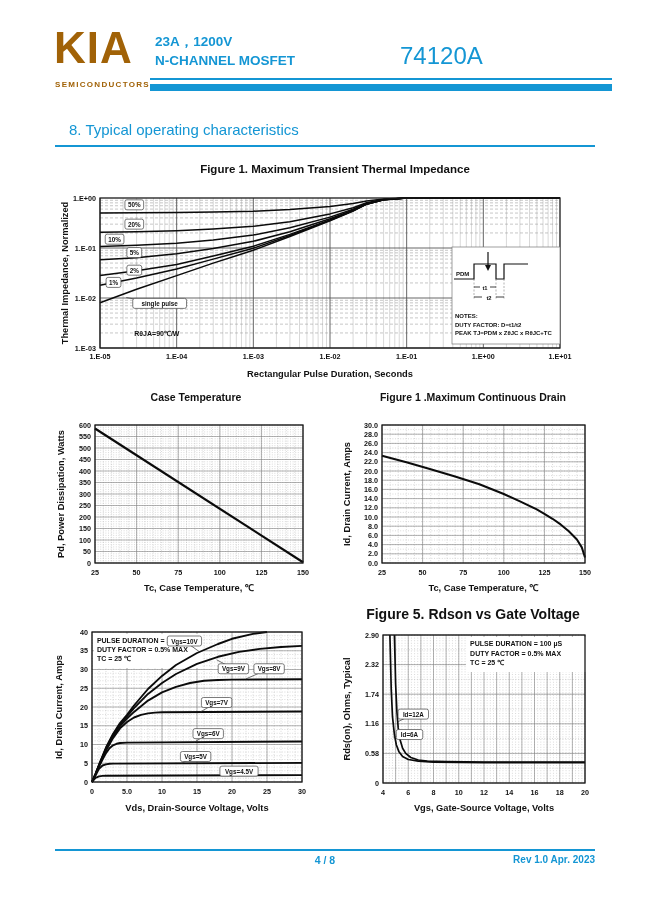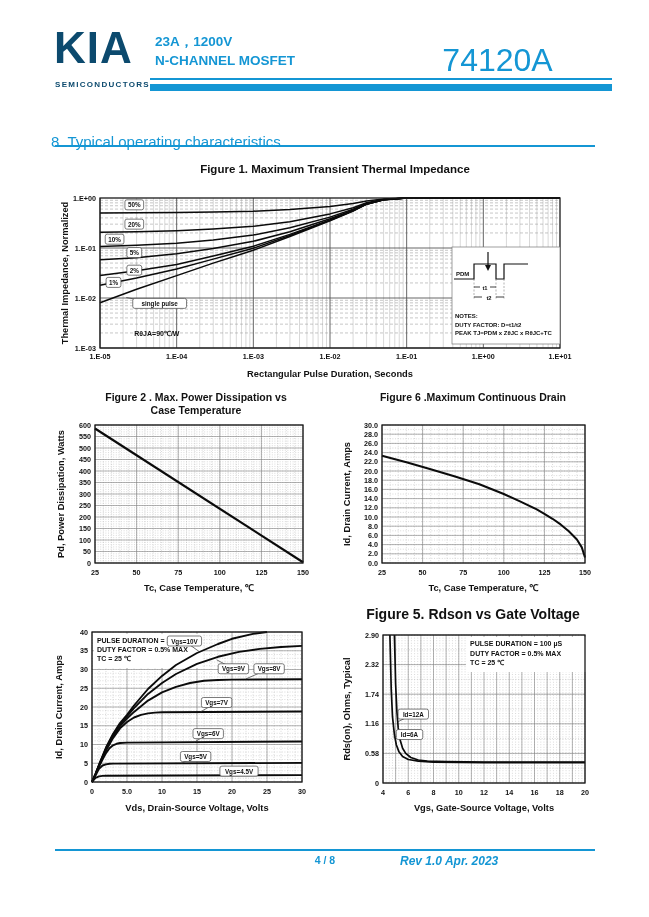--- a/index.html
+++ b/index.html
@@ -1,45 +1,45 @@
 <!DOCTYPE html>
 <html><head>
 <meta charset="utf-8">
 <style>
   html,body{margin:0;padding:0;background:#fff;}
   #page{position:relative;width:649px;height:917px;background:#fff;overflow:hidden;
         font-family:"Liberation Sans",sans-serif;}
   .abs{position:absolute;}
   .cyan{color:#1496D4;}
-  .gold{color:#0c4a6e;}
+  .gold{color:#a16207;}
   #logo{left:54px;top:26px;font-size:44px;font-weight:bold;line-height:1;letter-spacing:1px;}
   #logo-sub{left:55px;top:80px;font-size:8px;font-weight:bold;letter-spacing:1.3px;text-align:center;}
   #sub1{left:155px;top:33px;font-size:13.5px;font-weight:bold;}
   #sub2{left:155px;top:53px;font-size:13.5px;font-weight:bold;}
-  #part{left:400px;top:42px;width:195px;text-align:center;font-size:32px;}
+  #part{left:400px;top:42px;width:195px;text-align:left;font-size:24px;}
   #hdr-thin{left:150px;top:78px;width:462px;height:2px;background:#1496D4;}
   #hdr-thick{left:150px;top:84px;width:462px;height:7px;background:#1496D4;}
-  #sec-head{left:51px;top:121px;font-size:15px;margin-top:12px;}
+  #sec-head{left:69px;top:121px;font-size:15px;}
   #sec-rule{left:55px;top:145px;width:540px;height:2px;background:#1496D4;}
   .figtitle{font-weight:bold;color:#111;text-align:center;line-height:1.25;}
   #t1{left:60px;top:162px;width:550px;font-size:11.5px;}
   #t2{left:60px;top:391px;width:272px;font-size:10.5px;}
   #t3{left:342px;top:391px;width:262px;font-size:10.5px;}
   #t4{left:60px;top:606px;width:272px;font-size:11px;}
   #t5{left:342px;top:606px;width:262px;font-size:14px;}
   svg{position:absolute;overflow:visible;}
   #fig1-svg{left:56px;top:184px;}
   #fig2-svg{left:50px;top:420px;}
   #fig3-svg{left:338px;top:420px;}
   #fig4-svg{left:50px;top:624px;}
   #fig5-svg{left:338px;top:624px;}
   svg text{font-family:"Liberation Sans",sans-serif;font-weight:bold;fill:#111;}
   #foot-rule{left:55px;top:849px;width:540px;height:1.5px;background:#1496D4;}
   #foot-page{left:55px;top:854px;width:540px;text-align:center;font-size:10.5px;font-weight:bold;}
-  #foot-rev{left:400px;top:854px;width:195px;text-align:left;font-size:12px;font-weight:bold;font-style:italic;}
+  #foot-rev{left:400px;top:854px;width:195px;text-align:right;font-size:10px;font-weight:bold;}
 </style>
 </head>
 <body>
 
 <div id="page">
 
   <div class="abs gold" id="logo">KIA</div>
   <div class="abs gold" id="logo-sub">SEMICONDUCTORS</div>
   <div class="abs cyan" id="sub1">23A，1200V</div>
   <div class="abs cyan" id="sub2">N-CHANNEL MOSFET</div>
@@ -191,21 +191,20 @@
       <text x="504" y="175" font-size="7.2" text-anchor="middle">1.E+01</text>
       <text x="40" y="16.5" font-size="7.2" text-anchor="end">1.E+00</text>
       <text x="40" y="66.5" font-size="7.2" text-anchor="end">1.E-01</text>
       <text x="40" y="116.5" font-size="7.2" text-anchor="end">1.E-02</text>
       <text x="40" y="166.5" font-size="7.2" text-anchor="end">1.E-03</text>
       <text x="274" y="193" font-size="9.3" text-anchor="middle">Rectangular Pulse Duration, Seconds</text>
       <text x="12" y="89" font-size="9.3" text-anchor="middle" transform="rotate(-90 12 89)">Thermal Impedance, Normalized</text>
     </svg>
 
   <div class="abs figtitle" id="t2">
-    <div>Figure 2 . Max. Power Dissipation vs</div>
     <div>Case Temperature</div>
   </div>
   <svg id="fig2-svg" width="262" height="180">
       <g>
         <line x1="45" y1="5" x2="45" y2="143" stroke="#b5b5b5" stroke-width="0.5" stroke-dasharray="1,1.6"></line>
         <line x1="53.32" y1="5" x2="53.32" y2="143" stroke="#b5b5b5" stroke-width="0.5" stroke-dasharray="1,1.6"></line>
         <line x1="61.64" y1="5" x2="61.64" y2="143" stroke="#b5b5b5" stroke-width="0.5" stroke-dasharray="1,1.6"></line>
         <line x1="69.96000000000001" y1="5" x2="69.96000000000001" y2="143" stroke="#b5b5b5" stroke-width="0.5" stroke-dasharray="1,1.6"></line>
         <line x1="78.28" y1="5" x2="78.28" y2="143" stroke="#b5b5b5" stroke-width="0.5" stroke-dasharray="1,1.6"></line>
         <line x1="86.6" y1="5" x2="86.6" y2="143" stroke="#b5b5b5" stroke-width="0.5" stroke-dasharray="1,1.6"></line>
@@ -333,21 +332,21 @@
       <text x="41" y="99.5" font-size="7.2" text-anchor="end">200</text>
       <text x="41" y="111" font-size="7.2" text-anchor="end">150</text>
       <text x="41" y="122.5" font-size="7.2" text-anchor="end">100</text>
       <text x="41" y="134" font-size="7.2" text-anchor="end">50</text>
       <text x="41" y="145.5" font-size="7.2" text-anchor="end">0</text>
       <text x="149" y="171" font-size="9.3" text-anchor="middle">Tc, Case Temperature, ℃</text>
       <text x="14" y="74" font-size="9.3" text-anchor="middle" transform="rotate(-90 14 74)">Pd, Power Dissipation, Watts</text>
     </svg>
 
   <div class="abs figtitle" id="t3">
-    <div>Figure 6 .Maximum Continuous Drain</div>
+    <div>Figure 1 .Maximum Continuous Drain</div>
   </div>
   <svg id="fig3-svg" width="258" height="180">
       <g>
         <line x1="44" y1="5" x2="44" y2="143" stroke="#b5b5b5" stroke-width="0.5" stroke-dasharray="1,1.6"></line>
         <line x1="52.120000000000005" y1="5" x2="52.120000000000005" y2="143" stroke="#b5b5b5" stroke-width="0.5" stroke-dasharray="1,1.6"></line>
         <line x1="60.24" y1="5" x2="60.24" y2="143" stroke="#b5b5b5" stroke-width="0.5" stroke-dasharray="1,1.6"></line>
         <line x1="68.36" y1="5" x2="68.36" y2="143" stroke="#b5b5b5" stroke-width="0.5" stroke-dasharray="1,1.6"></line>
         <line x1="76.48" y1="5" x2="76.48" y2="143" stroke="#b5b5b5" stroke-width="0.5" stroke-dasharray="1,1.6"></line>
         <line x1="84.6" y1="5" x2="84.6" y2="143" stroke="#b5b5b5" stroke-width="0.5" stroke-dasharray="1,1.6"></line>
         <line x1="92.72" y1="5" x2="92.72" y2="143" stroke="#b5b5b5" stroke-width="0.5" stroke-dasharray="1,1.6"></line>

